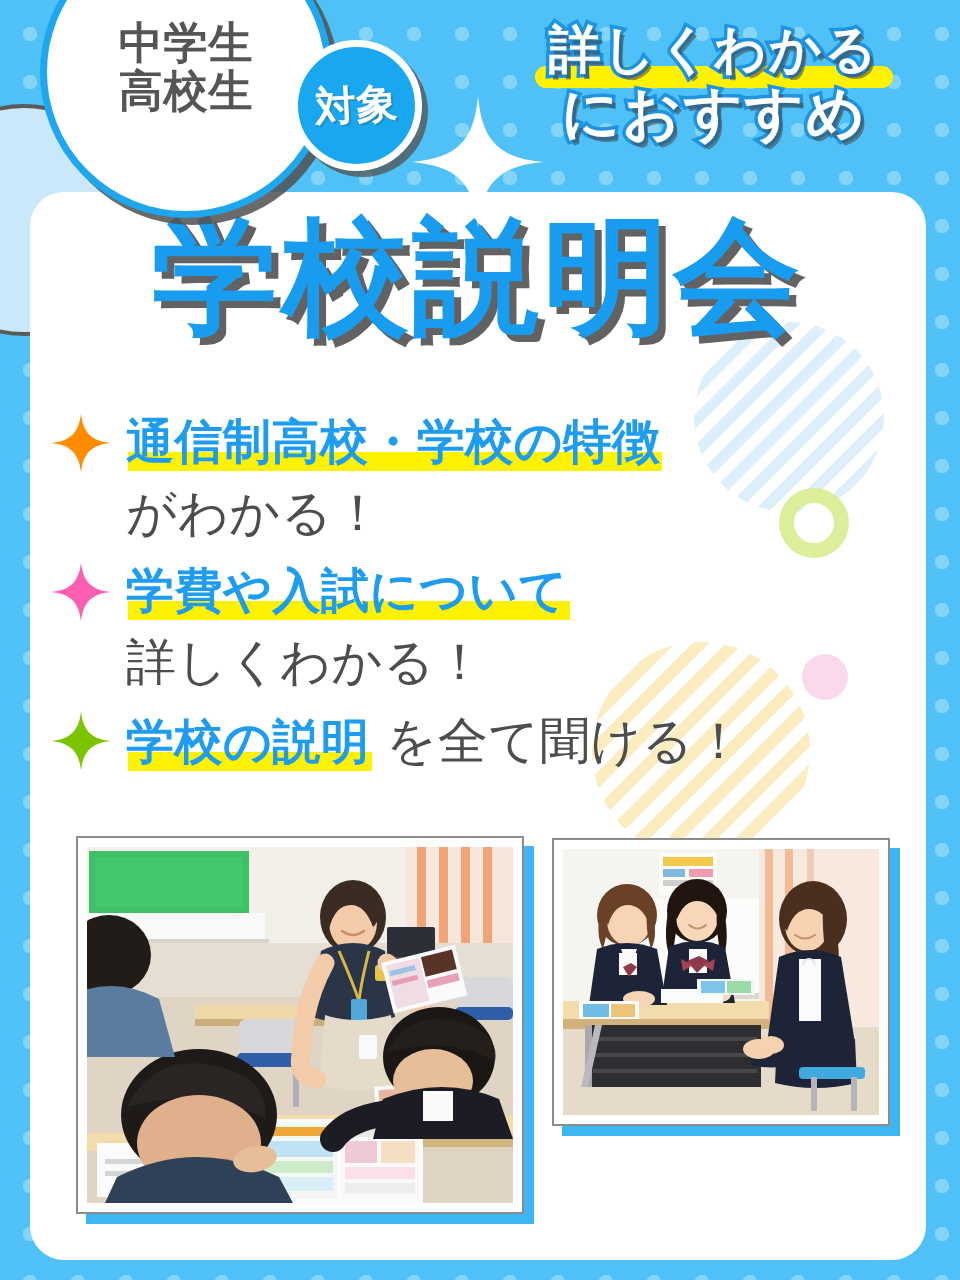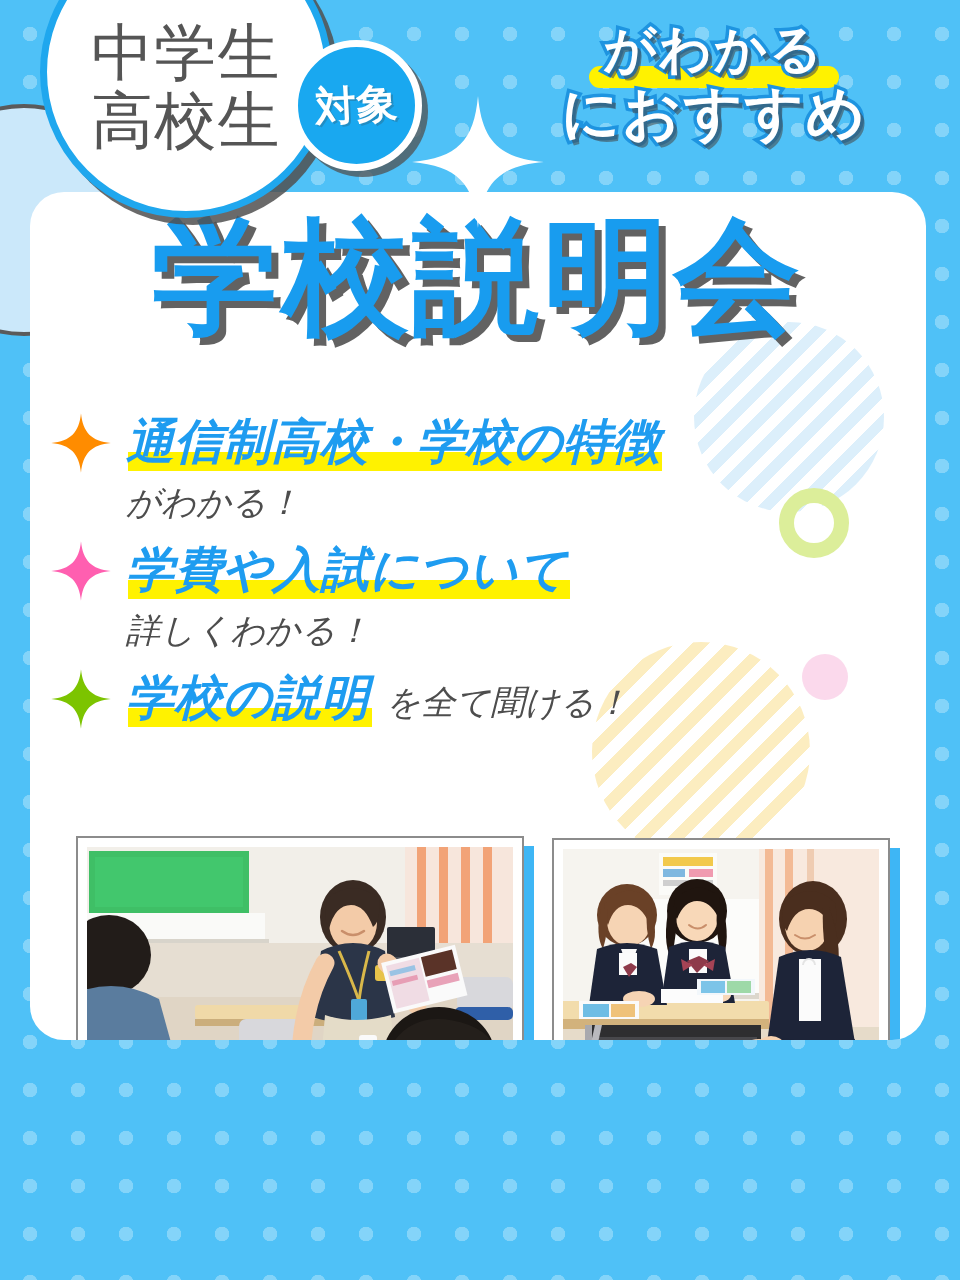--- a/index.html
+++ b/index.html
@@ -31,21 +31,21 @@
   
   #target-badge{
     position:absolute; left:40px; top:-74px; width:292px; height:292px;
     background:#FFFFFF; border:7px solid #1FA7EE; border-radius:50%;
     box-shadow:7px 7px 0 rgba(80,80,80,.85);
     z-index:3;
   }
   #target-badge-text{
     position:absolute; left:0; right:0; top:86px;
     text-align:center; color:#555555;
-    font-size:62px; font-weight:normal; line-height:1.10;
+    font-size:44px; font-weight:bold; line-height:1.10;
     letter-spacing:.02em; white-space:pre-line;
   }
   
   #target-chip{
     position:absolute; left:291px; top:40px; width:131px; height:131px;
     background:#19A8F0; border:7px solid #FFFFFF; border-radius:50%;
     box-shadow:6px 6px 0 rgba(80,80,80,.75);
     z-index:4; display:flex; align-items:center; justify-content:center;
   }
   #target-chip-text{
@@ -77,21 +77,21 @@
     font-size:52px; font-weight:bold; letter-spacing:.04em; line-height:1.05;
     display:block;
   }
   #recommend-line2{
     position:relative; z-index:1; margin-top:4px;
     font-size:58px; font-weight:bold; letter-spacing:.03em; line-height:1.1;
     display:block;
   }
   
   #card{
-    position:absolute; left:30px; top:192px; width:896px; height:848px;
+    position:absolute; left:30px; top:192px; width:896px; height:1068px;
     background:#FFFFFF; border-radius:34px;
     overflow:hidden; z-index:2;
   }
   
   #deco-striped-blue{
     position:absolute; right:42px; top:130px; width:190px; height:190px;
     border-radius:50%;
     background:repeating-linear-gradient(135deg,#DCEFFB 0 11px,#FFFFFF 11px 22px);
   }
   #deco-ring-green{
@@ -111,33 +111,33 @@
   #main-title{
     position:absolute; left:0; right:0; top:22px;
     text-align:center;
     font-size:126px; font-weight:bold; line-height:1;
     color:#189CEF; letter-spacing:.035em;
     text-shadow:7px 7px 0 rgba(85,85,85,.92);
     z-index:3;
   }
   
   #bullets{ position:absolute; left:0; top:218px; width:896px; z-index:3;}
-  .bullet{ position:relative; padding-left:96px; margin-bottom:12px;font-style:italic; }
+  .bullet{ position:relative; padding-left:96px; margin-bottom:12px; }
   .bullet-star{ position:absolute; left:20px; top:2px; width:62px; height:62px; }
   .hl-wrap{ position:relative; display:inline-block; }
   .hl-bar{
     position:absolute; left:2px; right:-2px; bottom:3px; height:19px;
     background:#FFF200; z-index:0;
   }
   .hl-text{
     position:relative; z-index:1;
     color:#1E9CF0; font-size:48px; font-weight:bold; letter-spacing:.01em;
   }
   .tail{
-    color:#4D4D4D; font-size:34px; font-weight:normal; letter-spacing:.01em;
+    color:#4D4D4D; font-size:50px; font-weight:normal; letter-spacing:.01em;
   }
   .bline2{ display:block; margin-top:6px; }
   
   #photo-left{
     position:absolute; left:46px; top:644px; width:448px; height:378px; z-index:4;
   }
   #photo-right{
     position:absolute; left:522px; top:646px; width:338px; height:288px; z-index:4;
   }
   .photo-shadow{
@@ -439,17 +439,17 @@
 高校生</div>
   </div>
 
   <div id="target-chip">
     <span id="target-chip-text">対象</span>
   </div>
 
   <div id="recommend">
     <span id="recommend-line1-wrap">
       <span id="recommend-bar"></span>
-      <span id="recommend-line1" class="outline-white">がわかる</span>
+      <span id="recommend-line1" class="outline-white">詳しくわかる</span>
     </span>
     <span id="recommend-line2" class="outline-white">におすすめ</span>
   </div>
 </div>
 
 </body></html>

